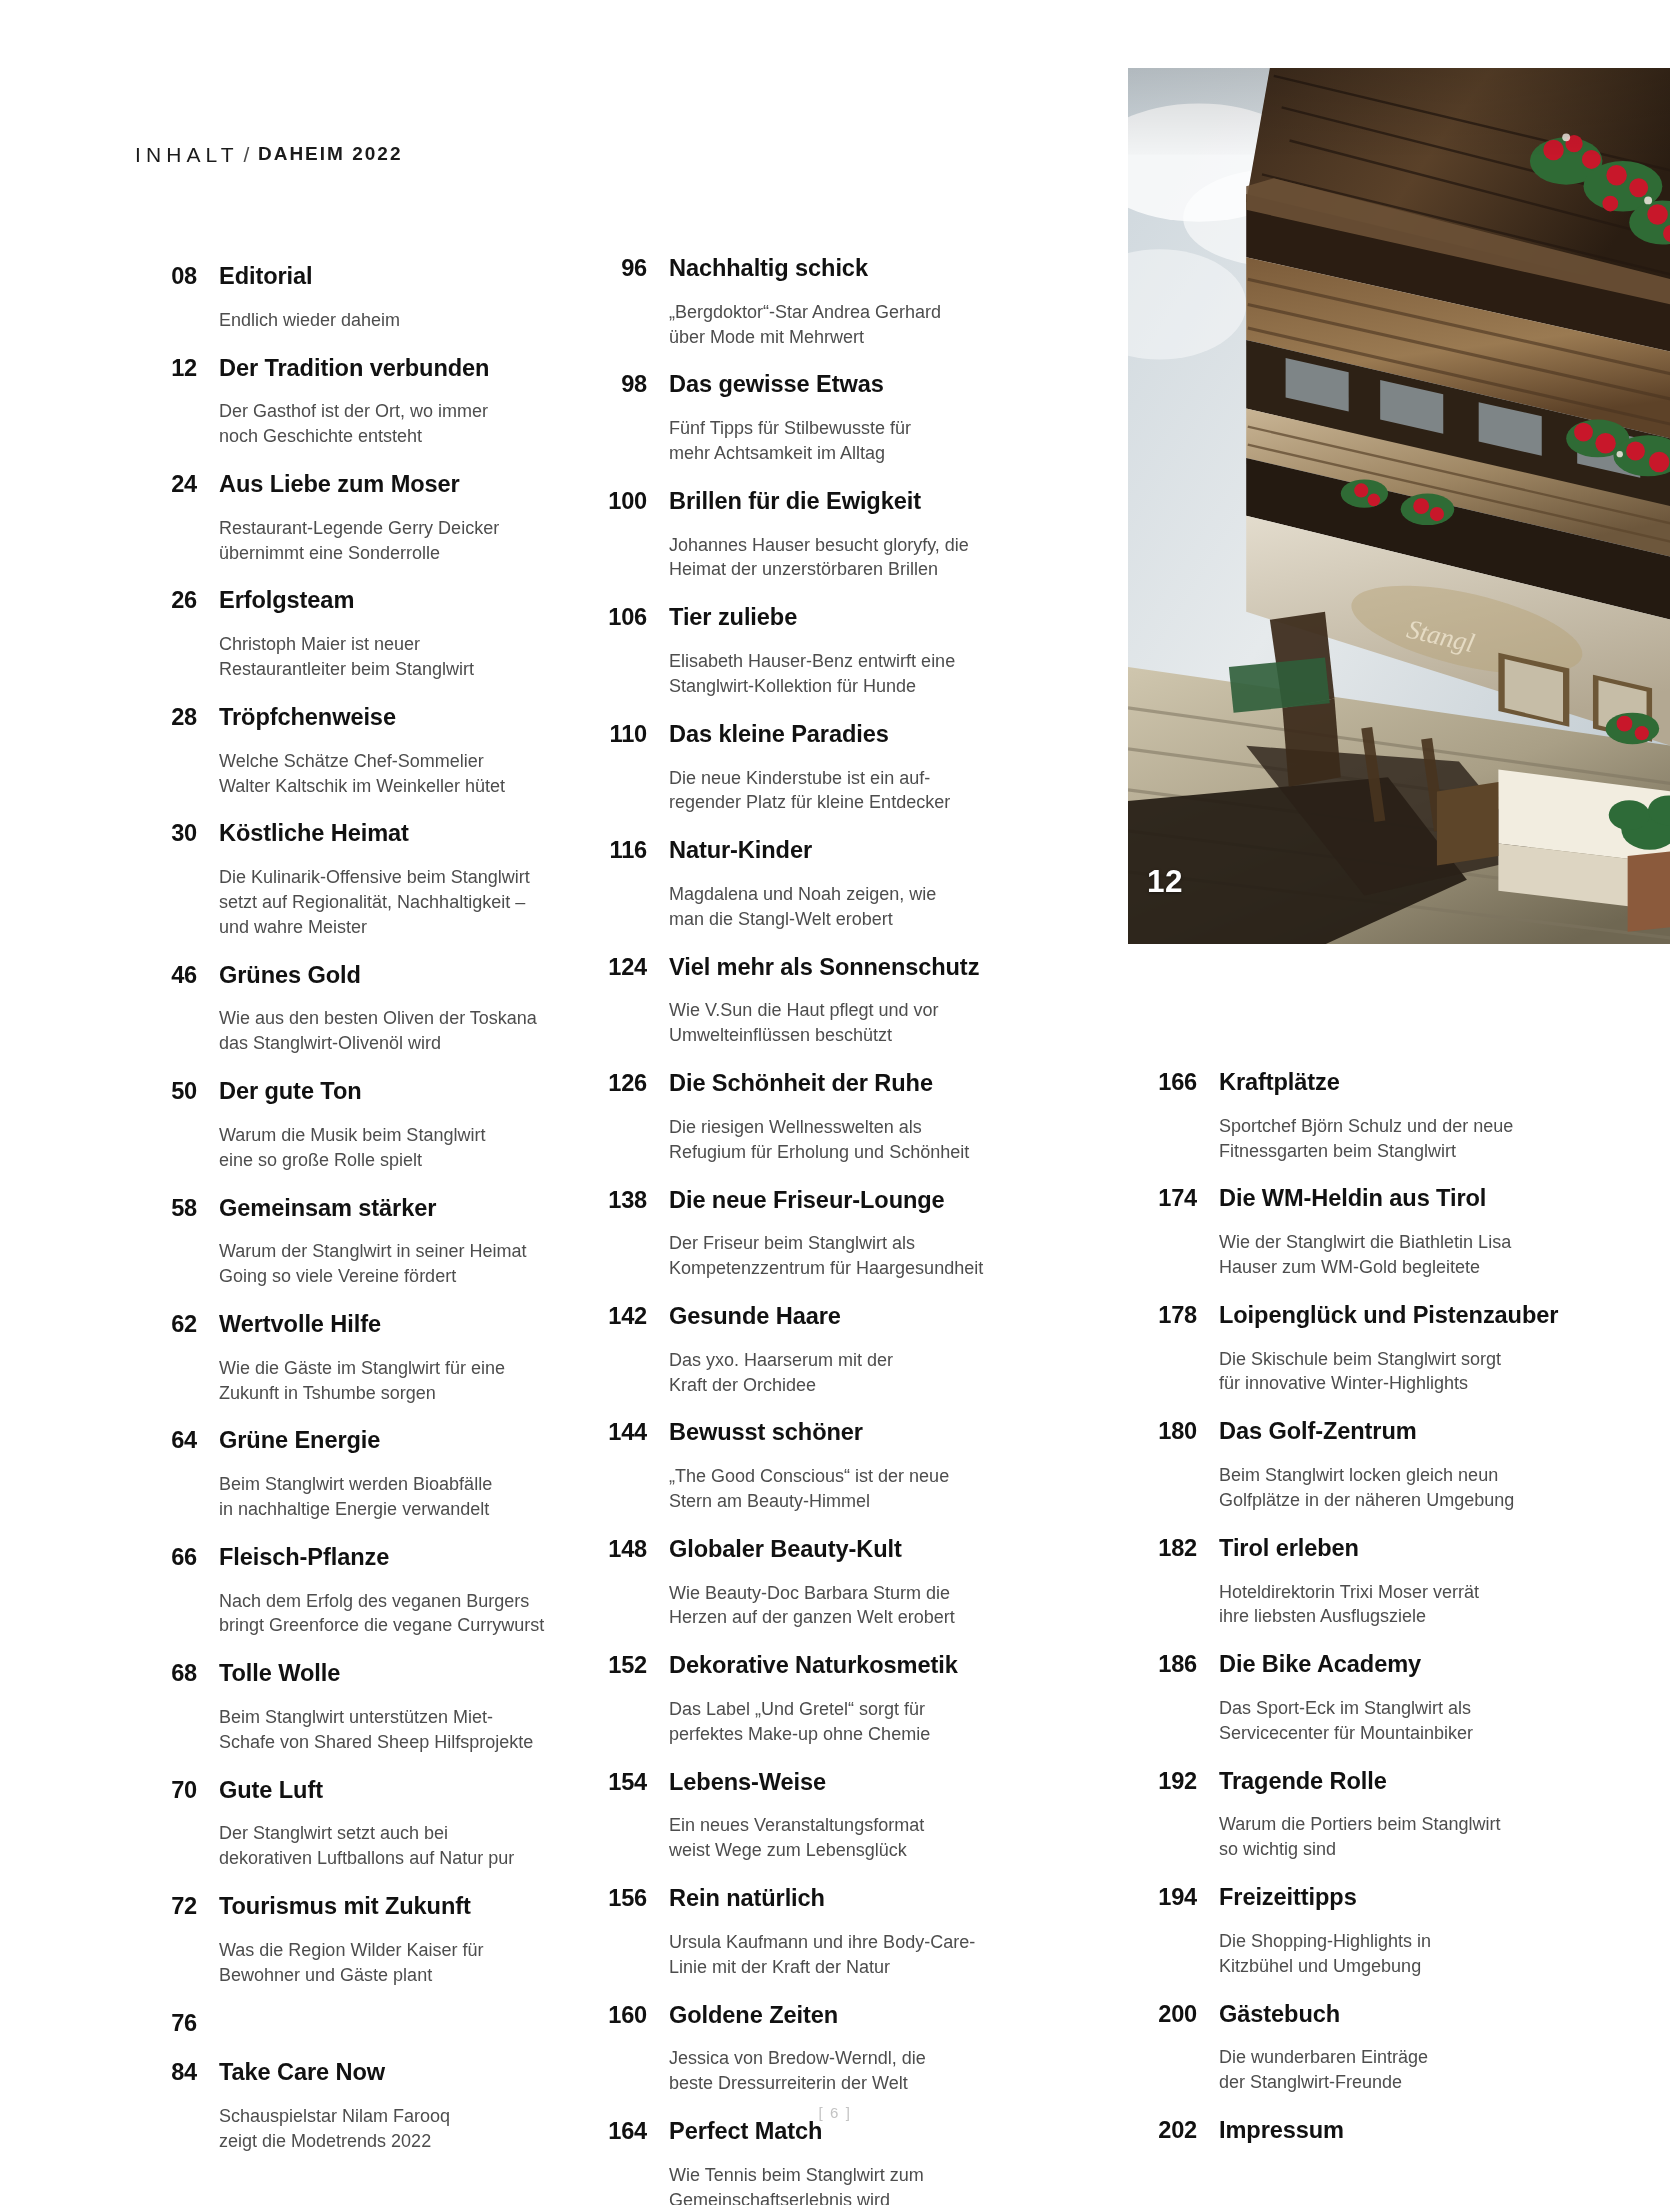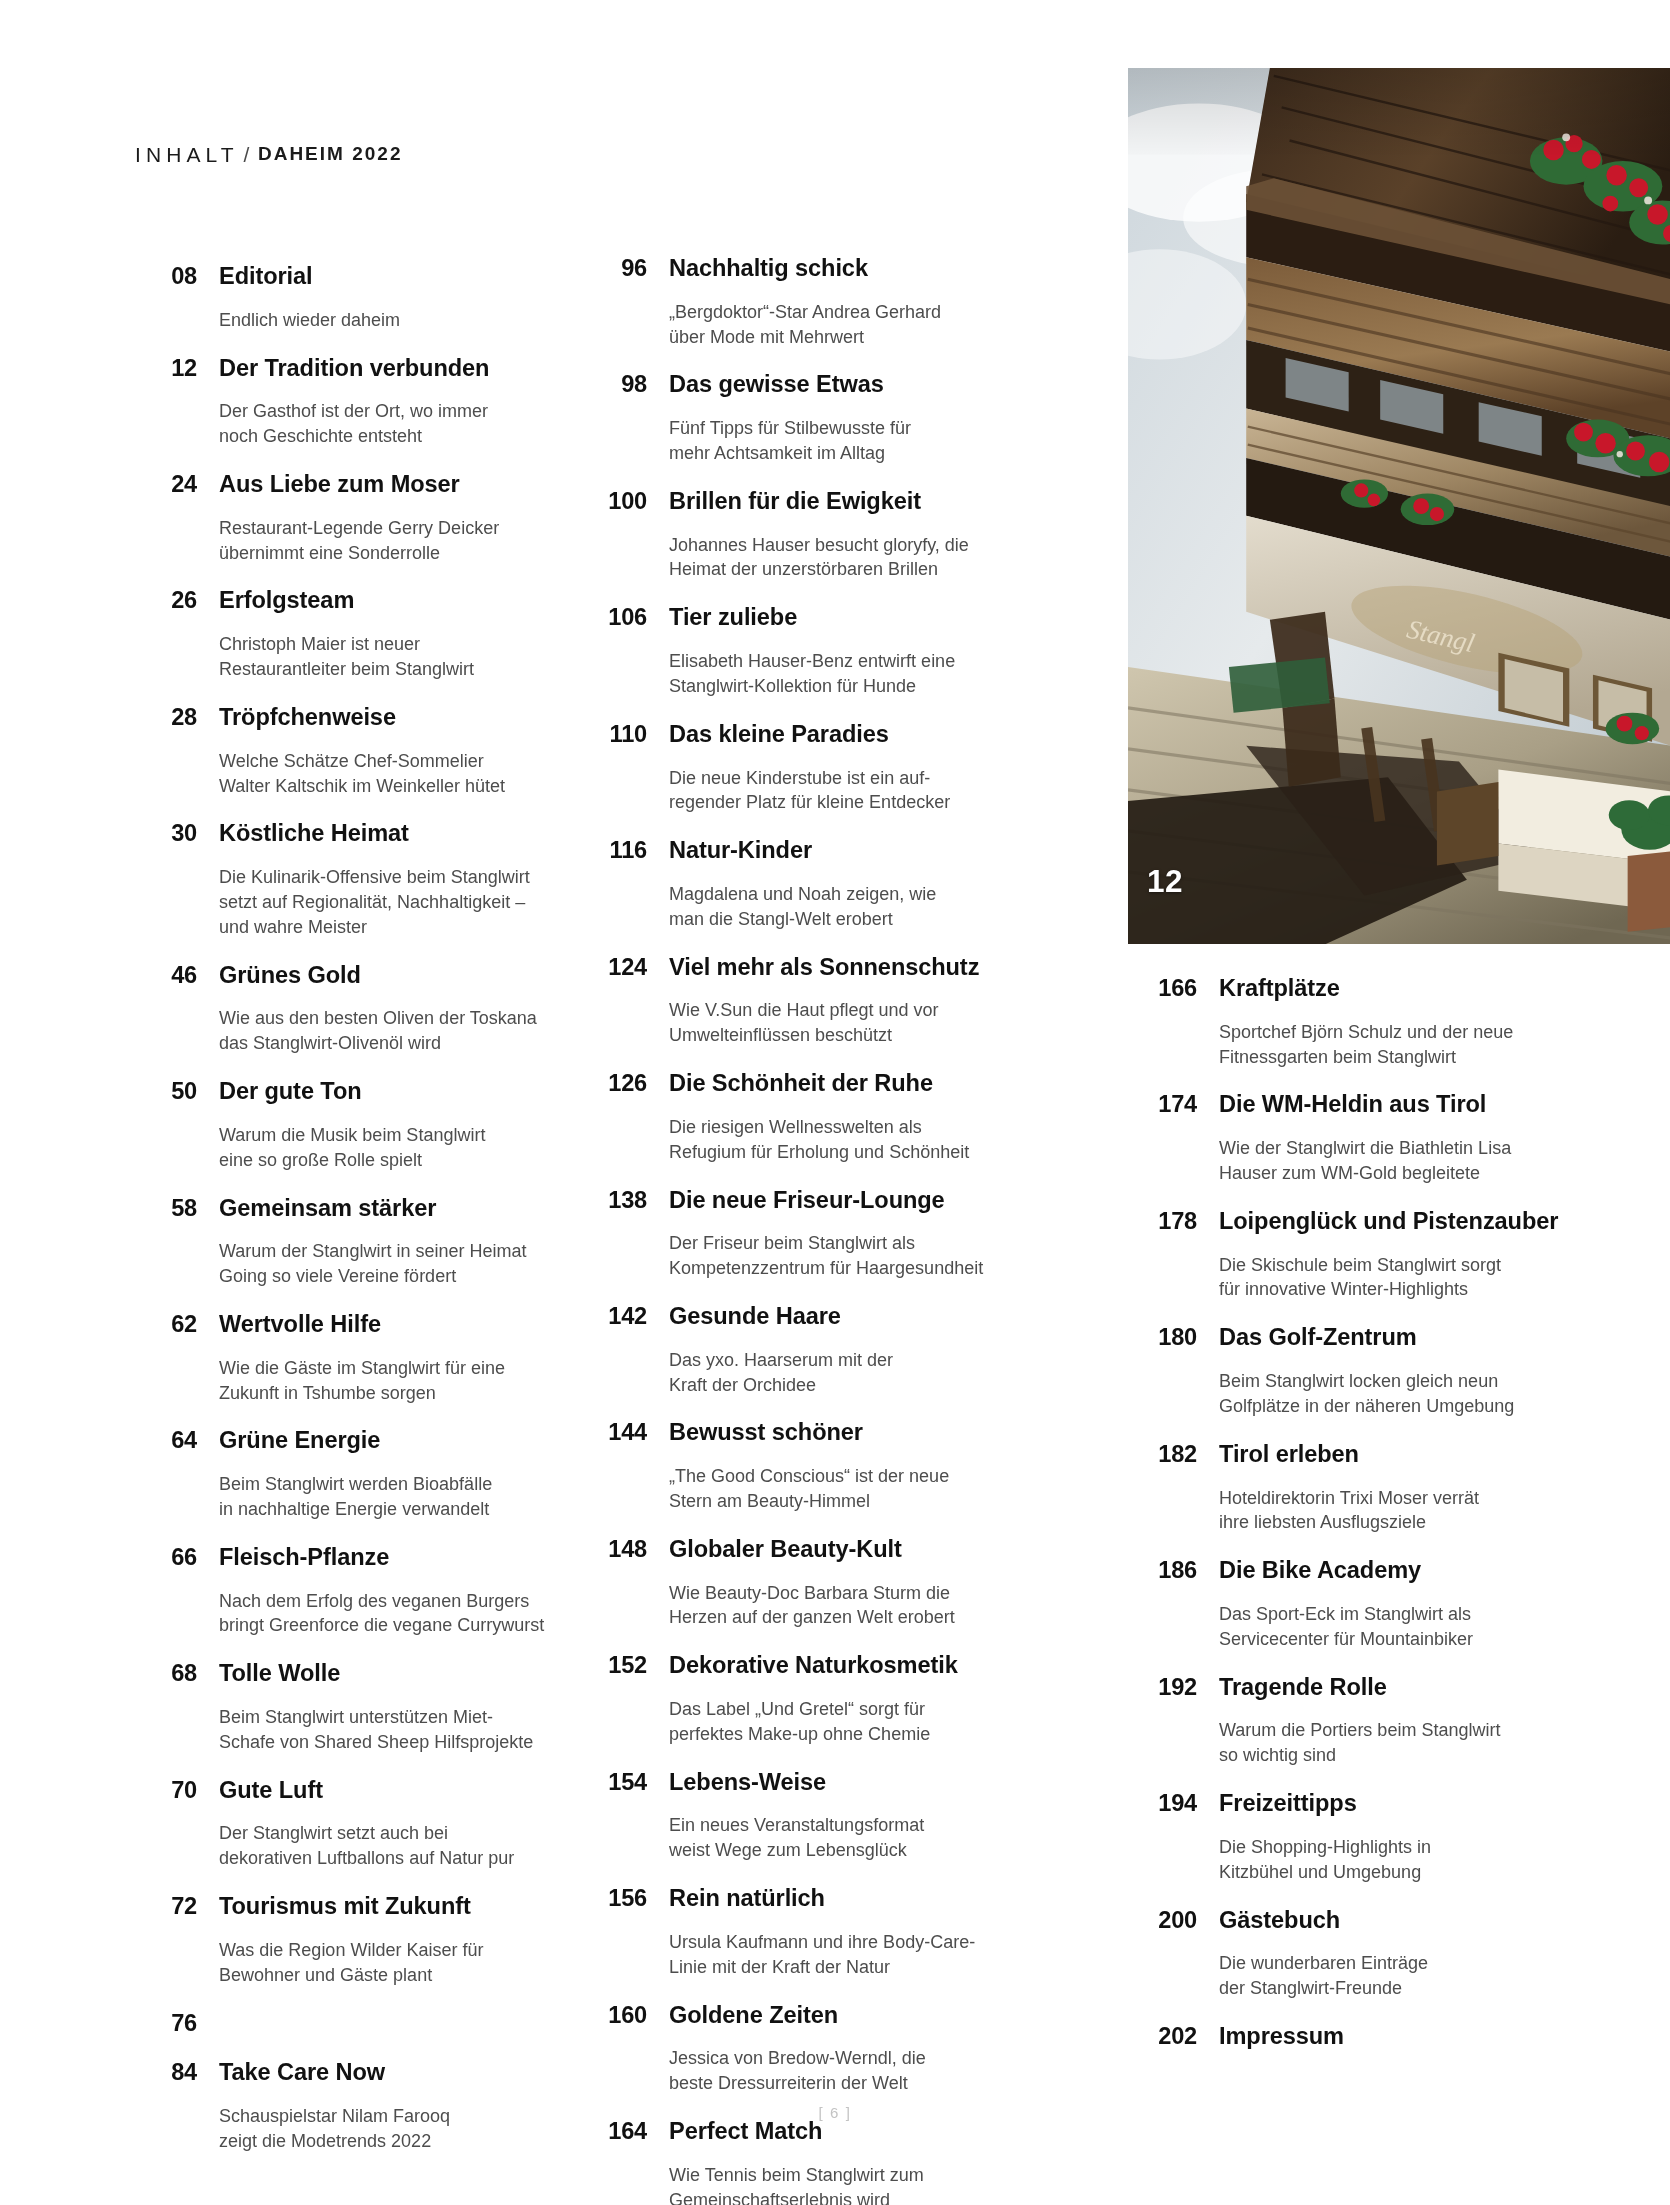--- a/index.html
+++ b/index.html
@@ -73,21 +73,21 @@
   }
 
   
   .col {
     position: absolute;
     display: flex;
     flex-direction: column;
   }
   .col-1 { left: 102px;  top: 262px;  width: 473px; }
   .col-2 { left: 552px;  top: 254px;  width: 473px; }
-  .col-3 { left: 1095px; top: 974px; width: 504px; }
+  .col-3 { left: 1095px; top: 1068px; width: 504px; }
 
   .toc-item {
     display: flex;
     align-items: flex-start;
     margin-bottom: 21px;
   }
   .toc-num {
     flex: 0 0 95px;
     text-align: right;
     font-size: 23.6px;

